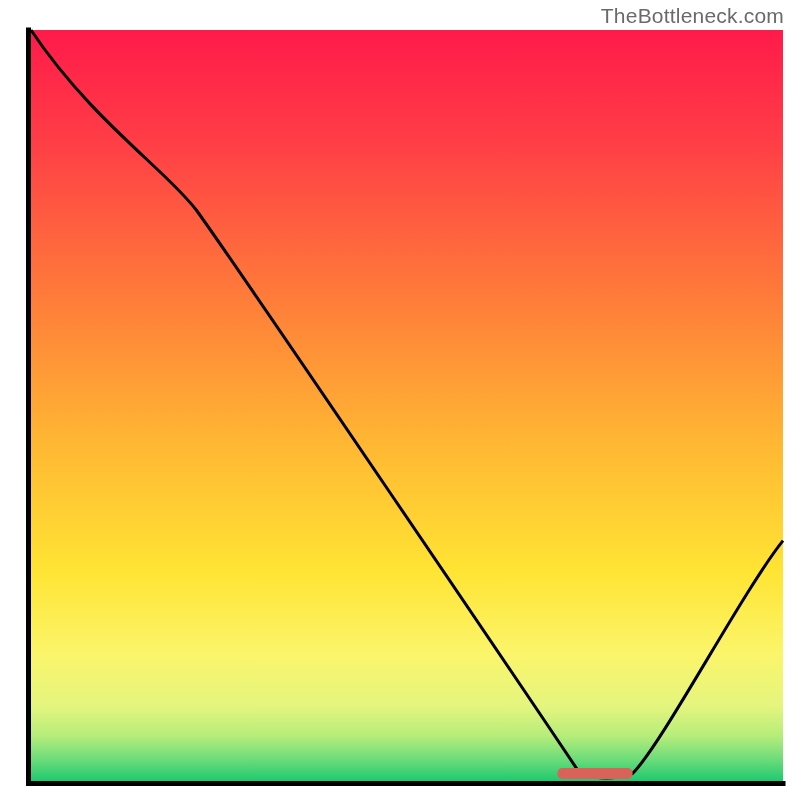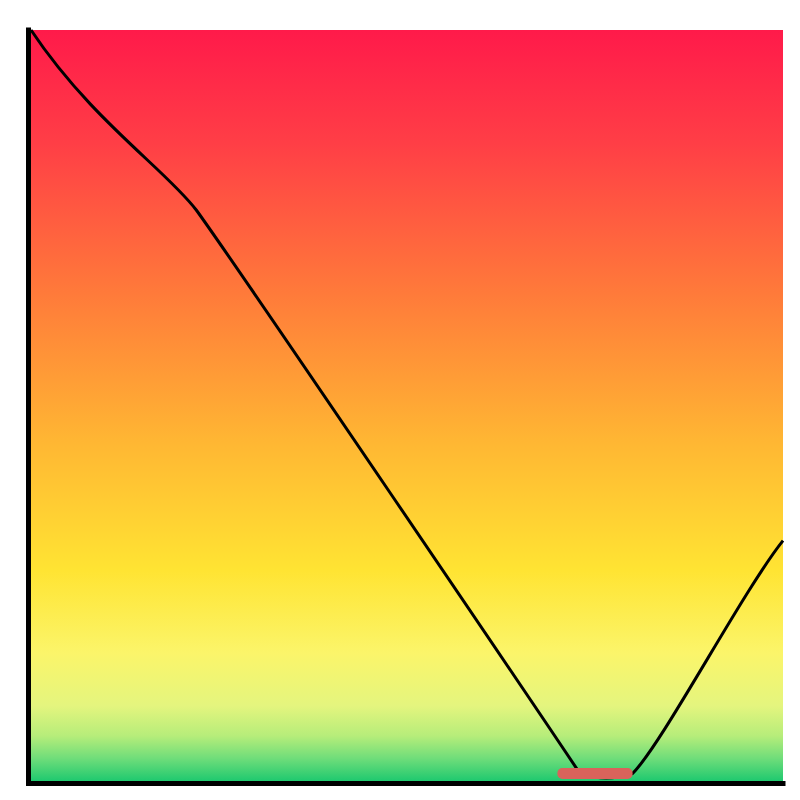--- a/index.html
+++ b/index.html
@@ -25,20 +25,21 @@
     letter-spacing: 0.2px;
   }
   svg {
     display: block;
   }
 </style>
 </head>
 <body>
 
 <div class="container">
+  <div class="watermark">TheBottleneck.com</div>
   <svg id="chart-svg" width="800" height="800" viewBox="0 0 800 800">
     <defs>
       <linearGradient id="bg-grad" x1="0" y1="0" x2="0" y2="1">
           <stop offset="0%" stop-color="#ff1a4a"></stop>
           <stop offset="15%" stop-color="#ff3e46"></stop>
           <stop offset="35%" stop-color="#ff7a3a"></stop>
           <stop offset="55.00000000000001%" stop-color="#ffb733"></stop>
           <stop offset="72%" stop-color="#ffe433"></stop>
           <stop offset="83%" stop-color="#fbf56a"></stop>
           <stop offset="90%" stop-color="#e4f57e"></stop>

